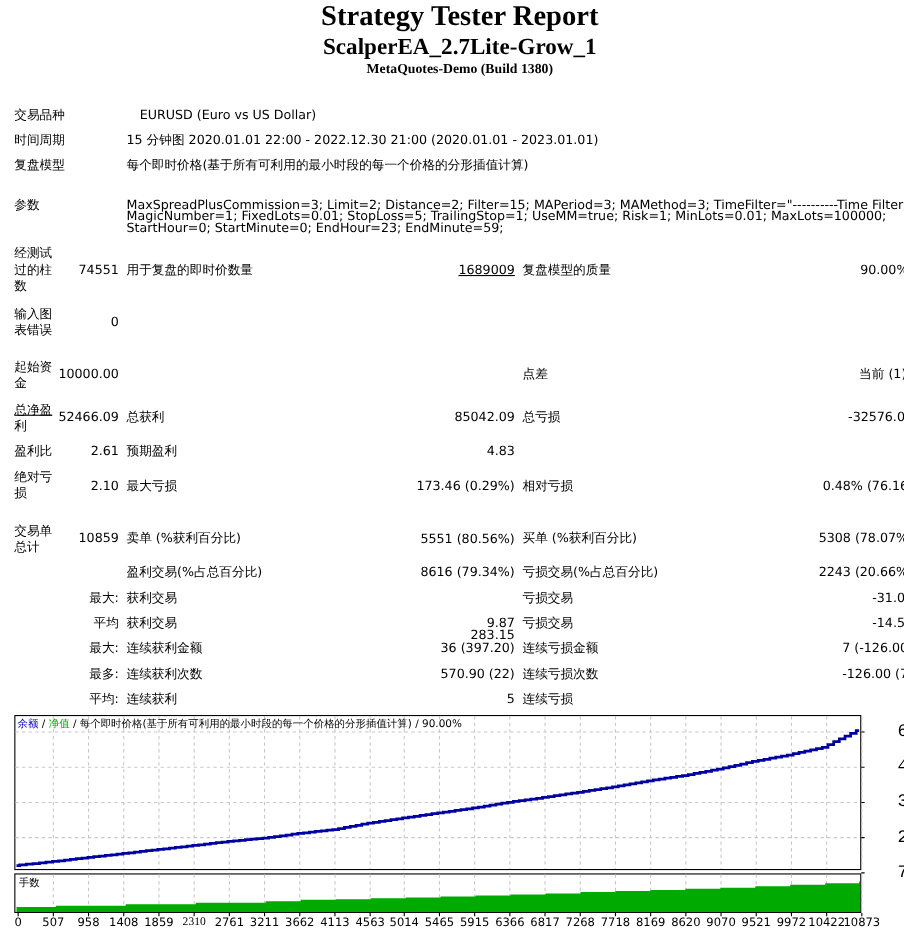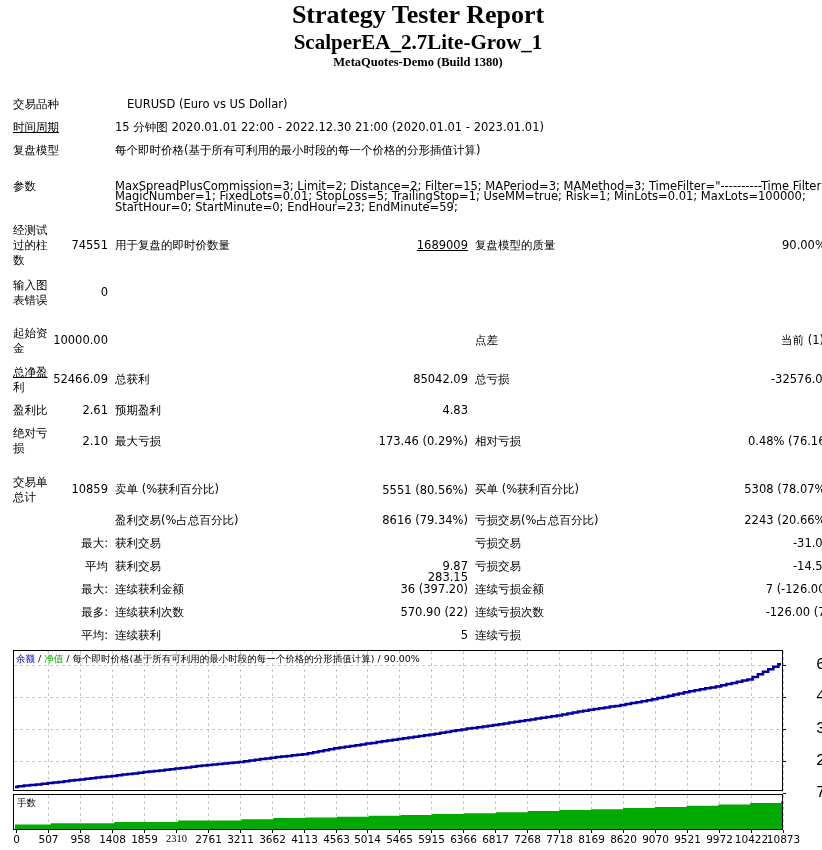--- a/index.html
+++ b/index.html
@@ -21,21 +21,21 @@
 <body>
 
 <div class="hdr h1">Strategy Tester Report</div>
 <div class="hdr h2">ScalperEA_2.7Lite-Grow_1</div>
 <div class="hdr h3">MetaQuotes-Demo (Build 1380)</div>
 
 <div>
   <div class="t" style="left:13px;top:97px;">交易品种</div>
   <div class="t" style="left:115px;top:97px;margin-left:12px;">EURUSD (Euro vs US Dollar)</div>
 
-  <div class="t" style="left:13px;top:120px;text-decoration:underline;">时间周期</div>
+  <div class="t" style="left:13px;top:120px;">时间周期</div>
   <div class="t" style="left:115px;top:120px;">15 分钟图 2020.01.01 22:00 - 2022.12.30 21:00 (2020.01.01 - 2023.01.01)</div>
 
   <div class="t" style="left:13px;top:143px;">复盘模型</div>
   <div class="t" style="left:115px;top:143px;">每个即时价格(基于所有可利用的最小时段的每一个价格的分形插值计算)</div>
 
   <div class="t" style="left:13px;top:179px;">参数</div>
   <div class="t" style="left:115px;top:165px;margin-top:24px;">MagicNumber=1; FixedLots=0.01; StopLoss=5; TrailingStop=1; UseMM=true; Risk=1; MinLots=0.01; MaxLots=100000;</div>
   <div class="t" style="left:115px;top:179px;">MaxSpreadPlusCommission=3; Limit=2; Distance=2; Filter=15; MAPeriod=3; MAMethod=3; TimeFilter="----------Time Filter";</div>
   <div class="t" style="left:115px;top:200px;">StartHour=0; StartMinute=0; EndHour=23; EndMinute=59;</div>
 </div>

